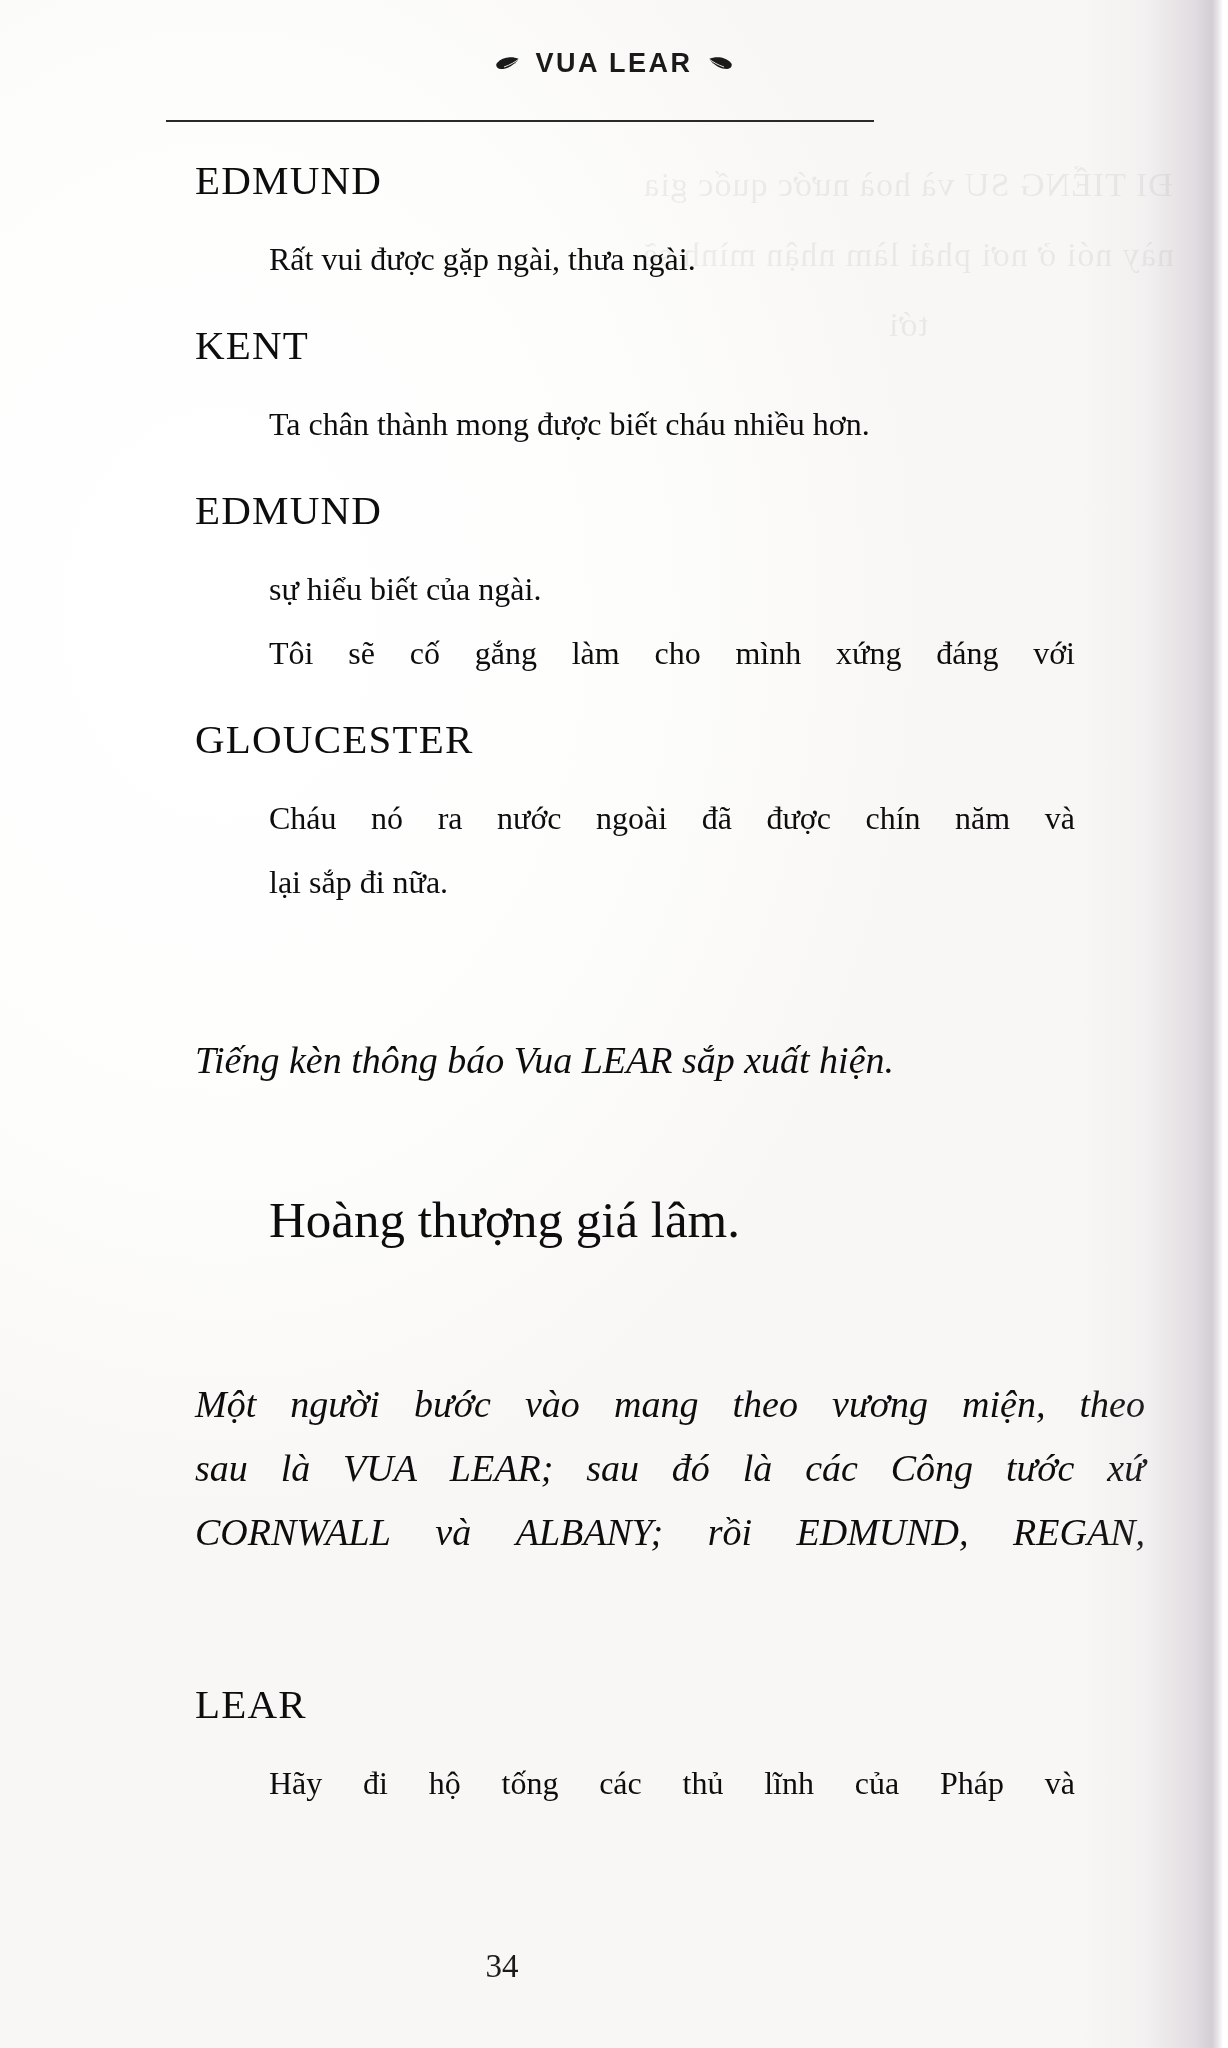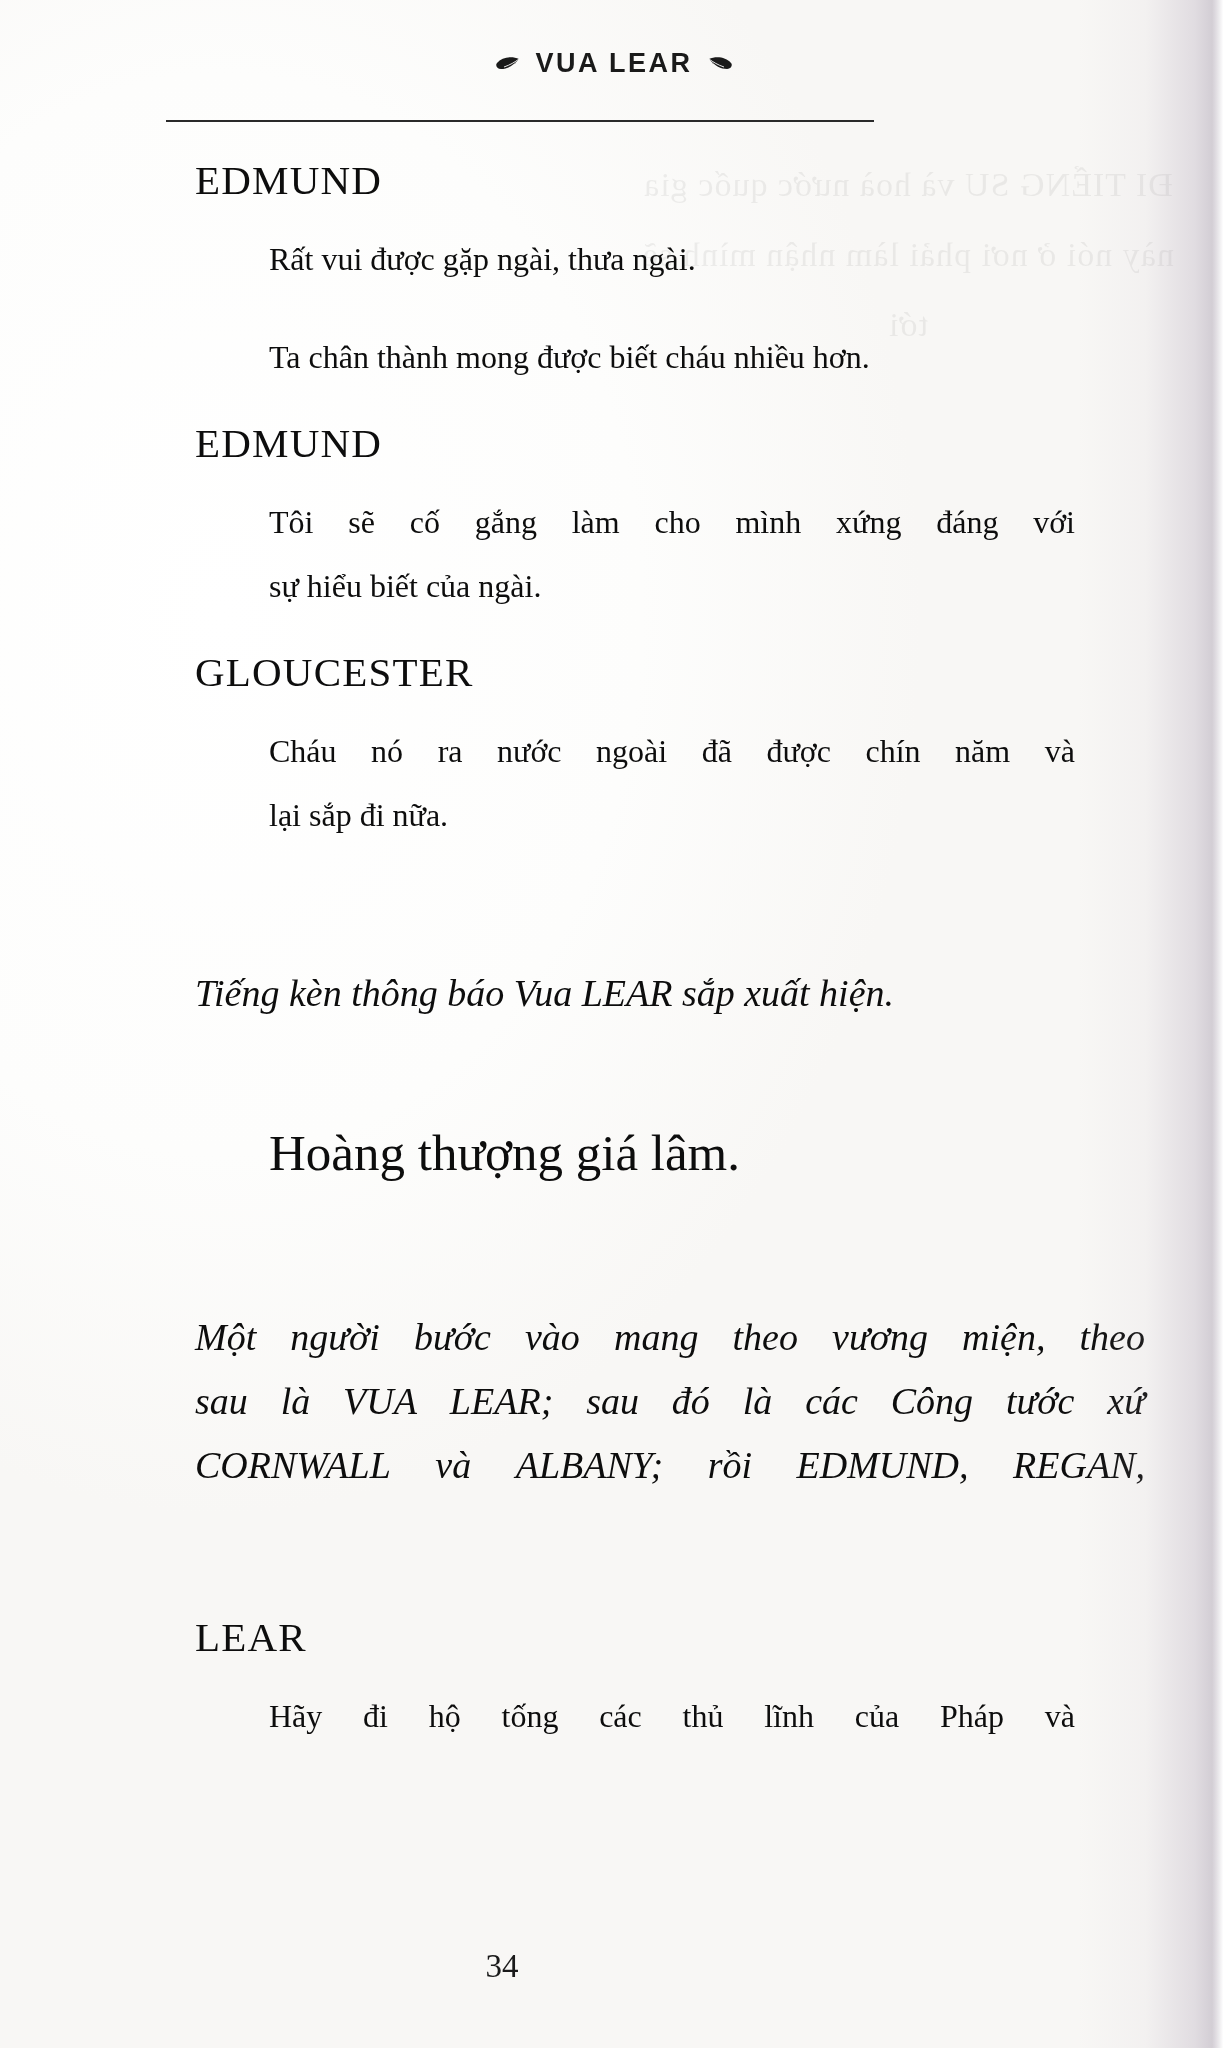--- a/index.html
+++ b/index.html
@@ -206,39 +206,40 @@
 
   <div class="rule"></div>
 
   <div class="content">
 
     <p class="speaker">EDMUND</p>
     <p class="speech">
       <span class="ln">Rất vui được gặp ngài, thưa ngài.</span>
     </p>
 
+    <p class="speaker">KENT</p>
     <p class="speech">
       <span class="ln">Ta chân thành mong được biết cháu nhiều hơn.</span>
     </p>
 
     <p class="speaker">EDMUND</p>
     <p class="speech">
+      <span class="ln">sự hiểu biết của ngài.</span>
       <span class="ln stretch">
           <span>Tôi</span>
           <span>sẽ</span>
           <span>cố</span>
           <span>gắng</span>
           <span>làm</span>
           <span>cho</span>
           <span>mình</span>
           <span>xứng</span>
           <span>đáng</span>
           <span>với</span>
         </span>
-      <span class="ln">sự hiểu biết của ngài.</span>
     </p>
 
     <p class="speaker">GLOUCESTER</p>
     <p class="speech">
       <span class="ln stretch">
           <span>Cháu</span>
           <span>nó</span>
           <span>ra</span>
           <span>nước</span>
           <span>ngoài</span>

